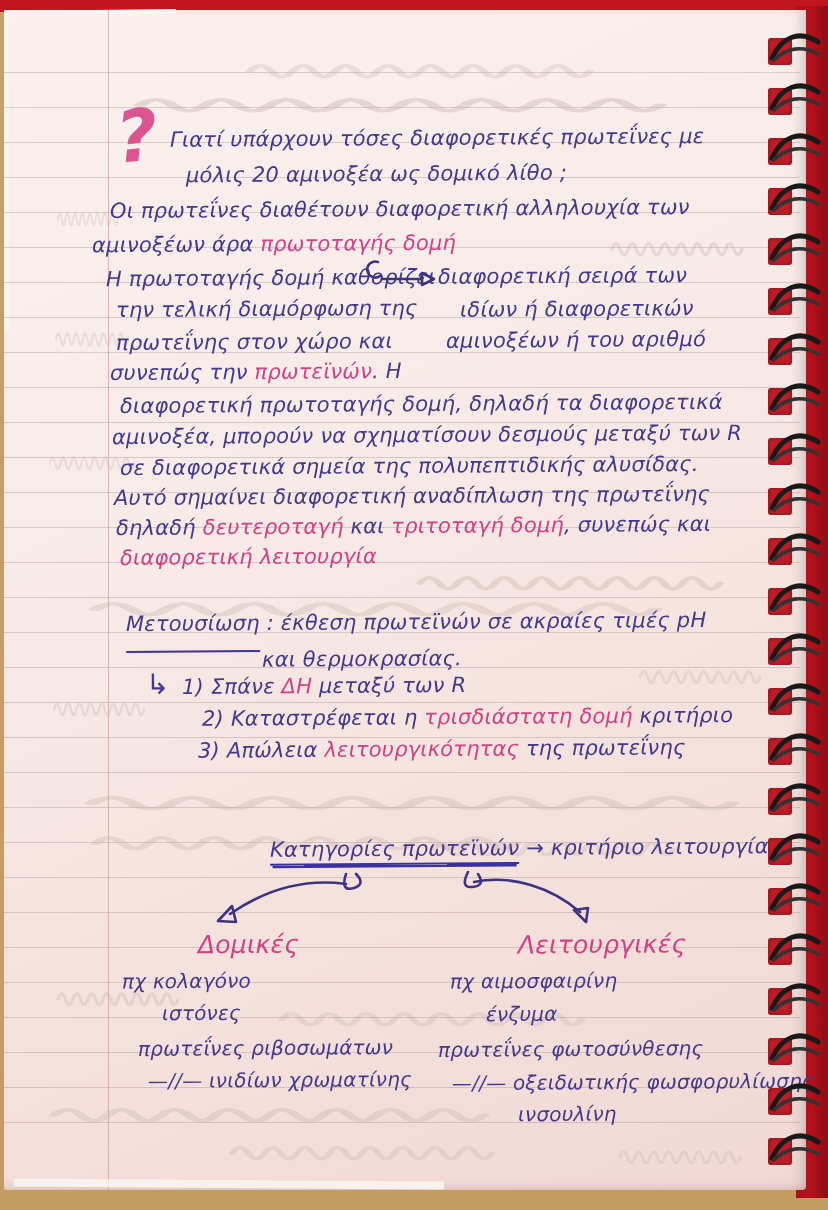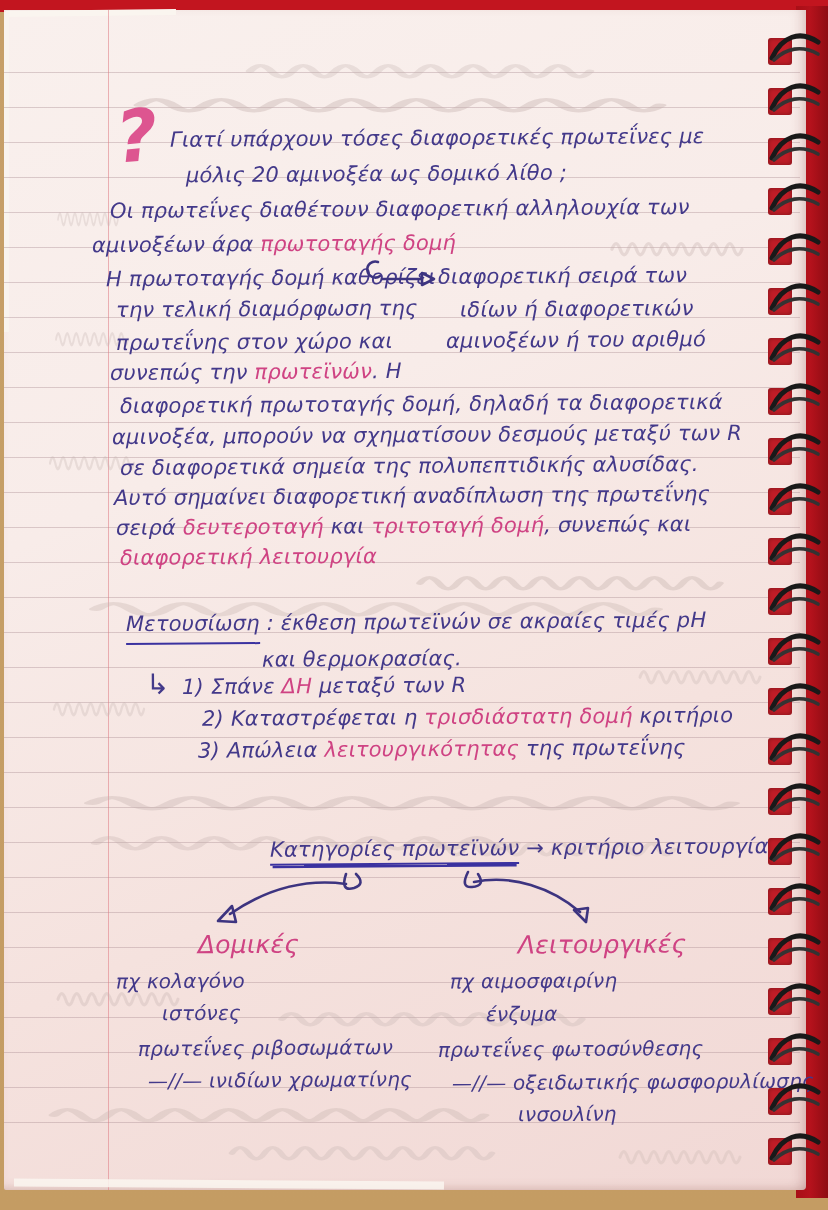--- a/index.html
+++ b/index.html
@@ -21,21 +21,21 @@
   .margin-line{position:absolute;left:104px;top:0;bottom:0;width:1px;background:rgba(222,122,132,.55);}
   .edge-top{position:absolute;left:2px;top:0;width:170px;height:6px;background:#faf5ef;transform:rotate(-.6deg);}
   .edge-left{position:absolute;left:0;top:2px;width:5px;height:320px;background:#f9f4ee;}
   .edge-bottom{position:absolute;left:10px;bottom:2px;width:430px;height:8px;background:rgba(250,246,240,.85);transform:rotate(.4deg);}
   
   .hw{position:absolute;font-family:"DejaVu Sans",sans-serif;font-style:italic;
       color:#43398a;font-size:21px;letter-spacing:.2px;white-space:nowrap;transform:rotate(-.4deg);}
   .sm{font-size:20px;}
   .pk{color:#cf4383;}
   .qmark{font-size:72px;font-weight:bold;color:#dd5590;transform:rotate(-5deg);line-height:1;}
-  .u1{border-bottom:2.5px solid #3b32a0;padding-bottom:7px;}
+  .u1{border-bottom:2.5px solid #3b32a0;padding-bottom:15px;}
   .u2{border-bottom:2.5px solid #3b32a0;box-shadow:0 5px 0 -2.5px #3b32a0;padding-bottom:2px;}
   .title{font-size:25px;color:#cf4383;}
   .arrow-glyph{font-style:normal;}
   
   .ink-svg path, .ink-svg polyline{fill:none;stroke:#3d3480;stroke-width:2.6;stroke-linecap:round;stroke-linejoin:round;}
   
   .ghosts use{stroke:#c5b2ae;fill:none;stroke-width:2.4;stroke-linecap:round;}
   
   .spiral{position:absolute;left:756px;top:10px;width:72px;height:1180px;}
   .hole{position:absolute;left:12px;width:24px;height:27px;background:#c01d27;border-radius:3px;
@@ -96,36 +96,36 @@
   <div class="hw" style="left:116px;top:297px;">την τελική διαμόρφωση της</div>
   <div class="hw" style="left:460px;top:297px;">ιδίων ή διαφορετικών</div>
   <div class="hw" style="left:116px;top:330px;">πρωτεΐνης στον χώρο και</div>
   <div class="hw" style="left:446px;top:328px;">αμινοξέων ή του αριθμό</div>
   <div class="hw" style="left:110px;top:360px;"><span>συνεπώς την </span><span class="pk">πρωτεϊνών</span><span>. Η</span></div>
 
   <div class="hw" style="left:120px;top:392px;">διαφορετική πρωτοταγής δομή, δηλαδή τα διαφορετικά</div>
   <div class="hw" style="left:112px;top:423px;">αμινοξέα, μπορούν να σχηματίσουν δεσμούς μεταξύ των R</div>
   <div class="hw" style="left:120px;top:454px;">σε διαφορετικά σημεία της πολυπεπτιδικής αλυσίδας.</div>
   <div class="hw" style="left:114px;top:484px;">Αυτό σημαίνει διαφορετική αναδίπλωση της πρωτεΐνης</div>
-  <div class="hw" style="left:116px;top:514px;"><span>σειρά </span><span class="pk">δευτεροταγή</span><span> και </span><span class="pk">τριτοταγή δομή</span><span>, συνεπώς και</span></div>
+  <div class="hw" style="left:116px;top:514px;"><span>δηλαδή </span><span class="pk">δευτεροταγή</span><span> και </span><span class="pk">τριτοταγή δομή</span><span>, συνεπώς και</span></div>
   <div class="hw pk" style="left:120px;top:545px;">διαφορετική λειτουργία</div>
 
   <div class="hw" style="left:126px;top:610px;"><span class="u1">Μετουσίωση</span><span> : έκθεση πρωτεϊνών σε ακραίες τιμές pH</span></div>
   <div class="hw" style="left:262px;top:647px;">και θερμοκρασίας.</div>
   <div class="hw arrow-glyph" style="left:146px;top:668px;font-size:28px;font-style:normal;">↳</div>
   <div class="hw" style="left:182px;top:674px;"><span>1) Σπάνε </span><span class="pk">ΔΗ</span><span> μεταξύ των R</span></div>
   <div class="hw" style="left:202px;top:705px;"><span>2) Καταστρέφεται η </span><span class="pk">τρισδιάστατη δομή</span><span> κριτήριο</span></div>
   <div class="hw" style="left:198px;top:737px;"><span>3) Απώλεια </span><span class="pk">λειτουργικότητας</span><span> της πρωτεΐνης</span></div>
 
   <div class="hw" style="left:270px;top:836px;"><span class="u2">Κατηγορίες πρωτεϊνών</span><span class="arrow-glyph"> → </span><span>κριτήριο λειτουργία</span></div>
 
   <div class="hw title" style="left:198px;top:930px;font-style:italic;">Δομικές</div>
   <div class="hw title" style="left:518px;top:930px;">Λειτουργικές</div>
 
-  <div class="hw sm" style="left:116px;top:969px;">πχ κολαγόνο</div>
+  <div class="hw sm" style="left:122px;top:969px;">πχ κολαγόνο</div>
   <div class="hw sm" style="left:162px;top:1001px;">ιστόνες</div>
   <div class="hw sm" style="left:138px;top:1036px;">πρωτεΐνες ριβοσωμάτων</div>
   <div class="hw sm" style="left:148px;top:1068px;">—//— ινιδίων χρωματίνης</div>
 
   <div class="hw sm" style="left:450px;top:969px;">πχ αιμοσφαιρίνη</div>
   <div class="hw sm" style="left:486px;top:1002px;">ένζυμα</div>
   <div class="hw sm" style="left:438px;top:1037px;">πρωτεΐνες φωτοσύνθεσης</div>
   <div class="hw sm" style="left:452px;top:1070px;">—//— οξειδωτικής φωσφορυλίωσης</div>
   <div class="hw sm" style="left:518px;top:1102px;">ινσουλίνη</div>
 

